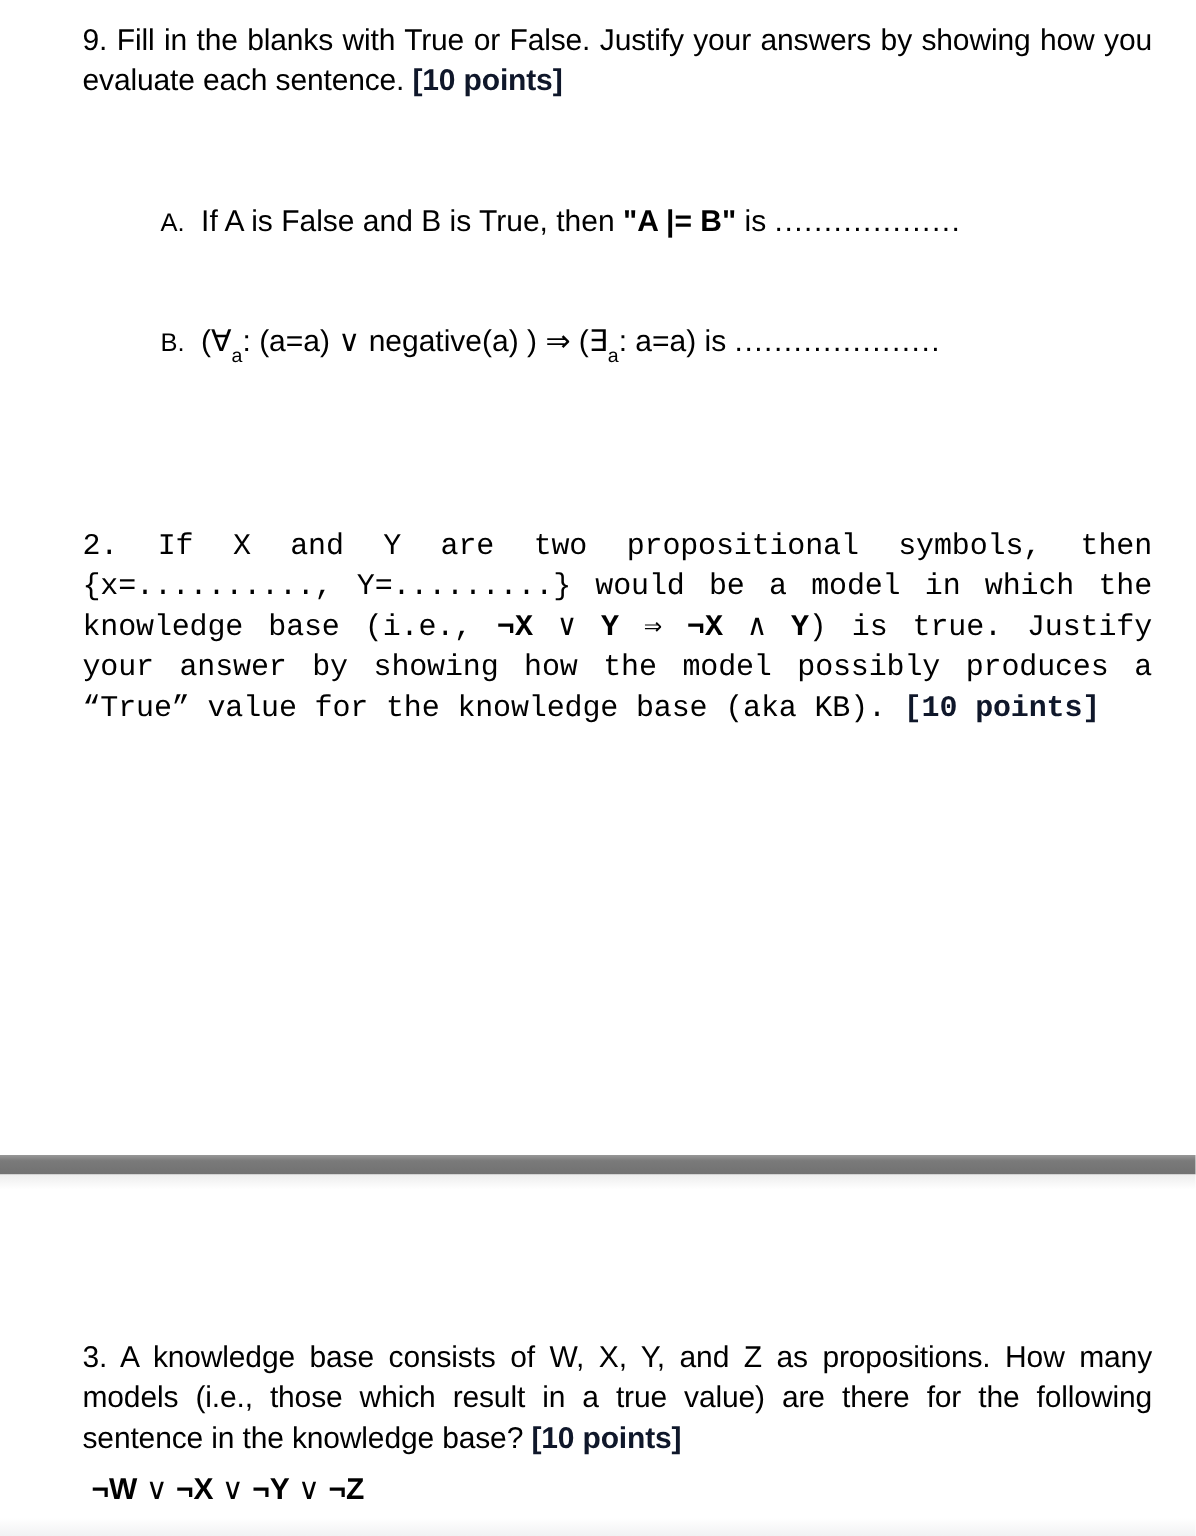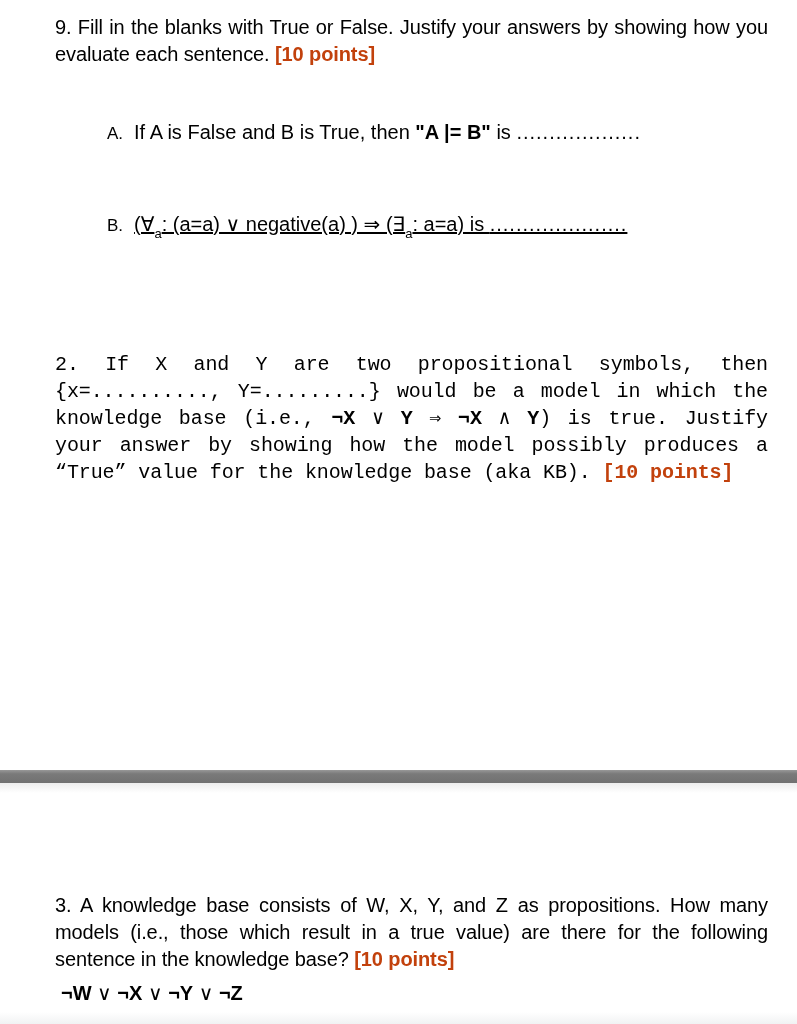--- a/index.html
+++ b/index.html
@@ -18,32 +18,33 @@
   .para {
     position: absolute;
     left: 55px;
     width: 713px;
     font-size: 20px;
     line-height: 27px;
     text-align: justify;
     letter-spacing: -0.1px;
   }
   .red-points {
-    color: #c2410c;
+    color: #0f172a;
     font-weight: bold;
   }
   .bold {
     font-weight: bold;
   }
   .item {
     position: absolute;
     left: 107px;
     font-size: 20px;
     line-height: 26px;
     white-space: nowrap;
+    margin-top: 16px;
   }
   .item-label {
     font-size: 17px;
     display: inline-block;
     margin-right: 11px;
   }
   sub.qsub {
     font-size: 13px;
     line-height: 0;
     position: relative;
@@ -79,21 +80,21 @@
   .formula {
     position: absolute;
     left: 61px;
     top: 980px;
     font-size: 20px;
     line-height: 27px;
     white-space: nowrap;
   }
   .q1 { top: 14px; }
   .item-a { top: 119px; }
-  .item-b { top: 211px; text-decoration: underline; }
+  .item-b { top: 199px; }
   .q2 { top: 351px; font-family: Liberation Mono, monospace; }
   .q3 { top: 892px; }
 </style>
 </head>
 <body>
 
 <div class="para q1"><span>9. Fill in the blanks with True or False. Justify your answers by showing how you evaluate each sentence. </span><span class="red-points">[10 points]</span></div>
 
 <div class="item item-a"><span class="item-label">A.</span><span>If A is False and B is True, then </span><span class="bold">"A |= B"</span><span> is </span><span class="dots">...................</span></div>
 

